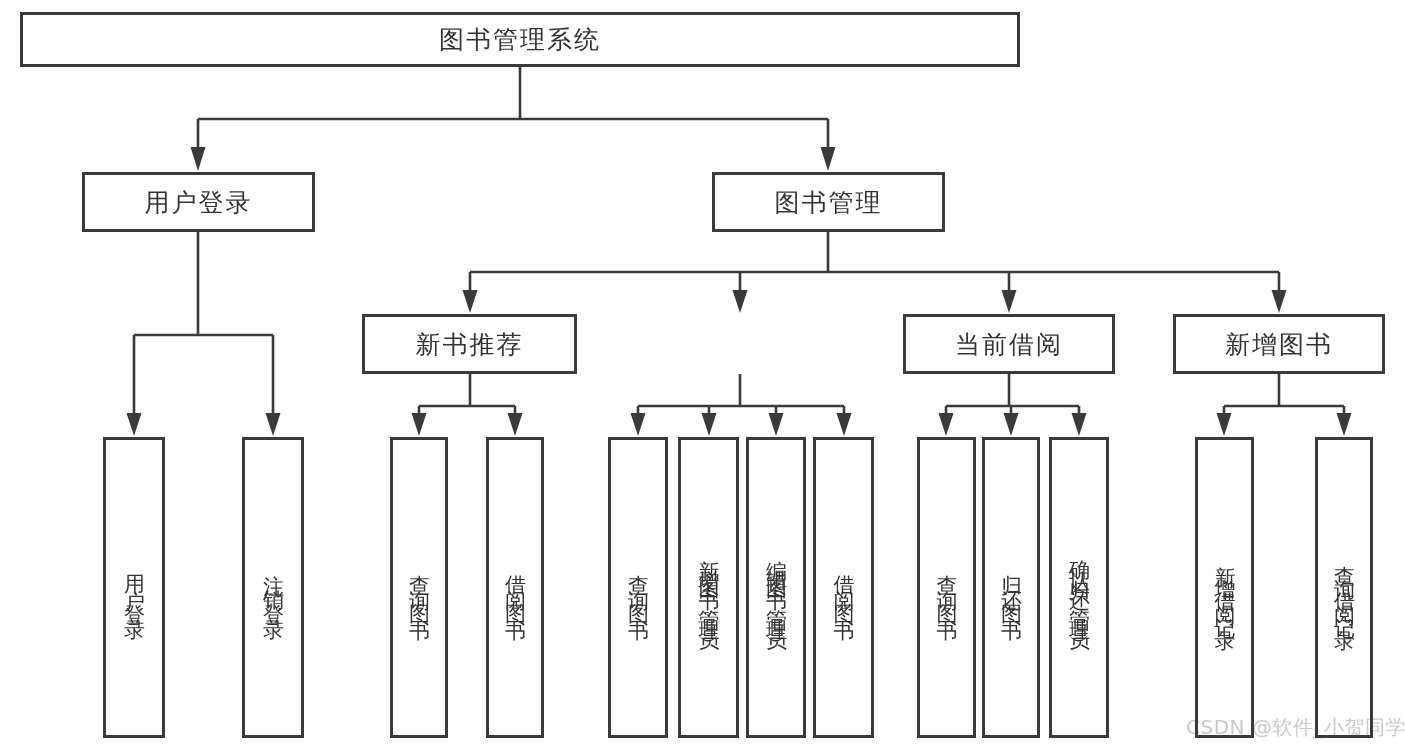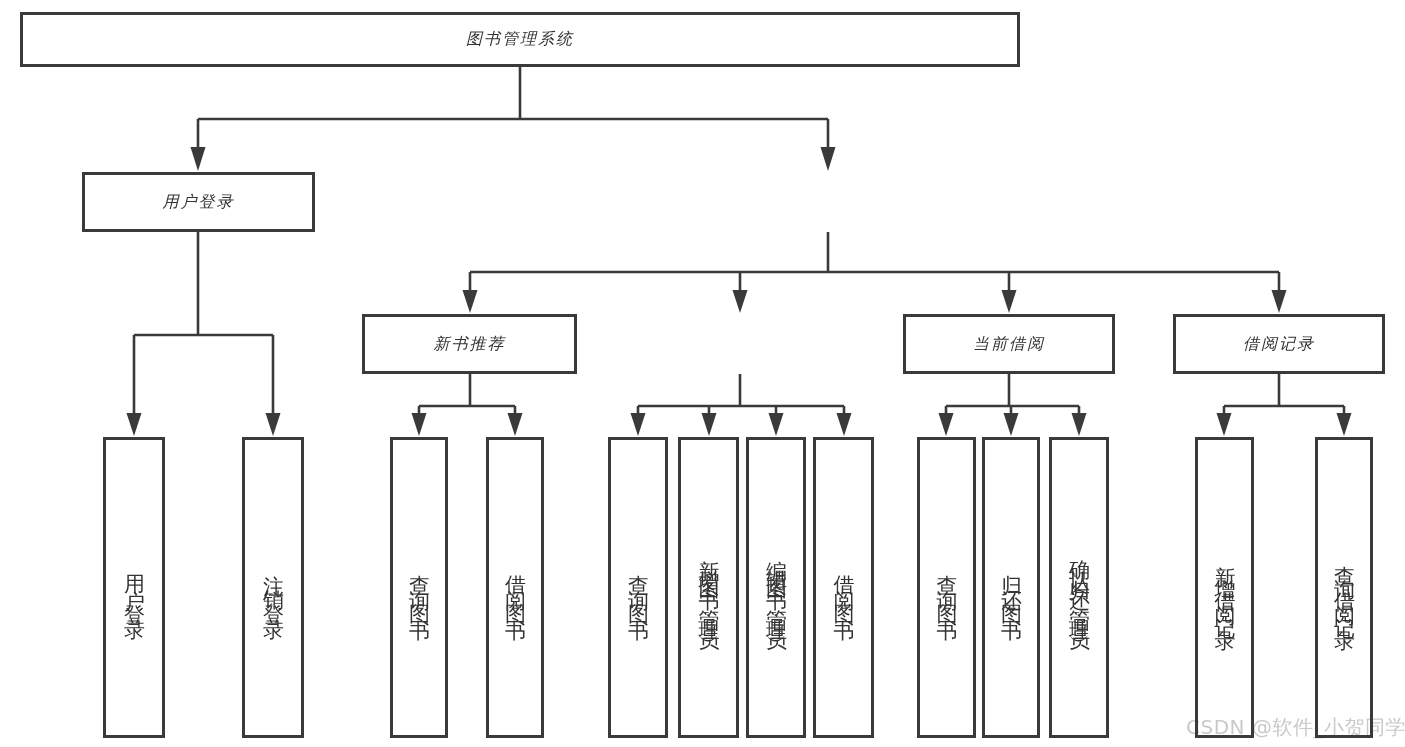--- a/index.html
+++ b/index.html
@@ -22,24 +22,23 @@
     position:absolute;
     box-sizing:border-box;
     border:3px solid var(--line);
     background:transparent;
     display:flex;
     align-items:center;
     justify-content:center;
     z-index:2;
   }
   .hlabel{
-    font-size:16px;
+    font-size:25px;
     letter-spacing:2px;
     white-space:nowrap;
-    font-style:italic;
   }
   .leaf{top:437px;height:301px;}
   .v{
     writing-mode:vertical-rl;
     text-orientation:mixed;
     font-size:21px;
     letter-spacing:15px;
     line-height:1;
     white-space:nowrap;
   }
@@ -111,29 +110,32 @@
     </g>
   </svg>
 
   <div class="box" style="left:20px;top:12px;width:1000px;height:55px;">
     <span class="hlabel">图书管理系统</span>
   </div>
 
   <div class="box" style="left:82px;top:172px;width:233px;height:60px;">
     <span class="hlabel">用户登录</span>
   </div>
+  <div class="box" style="left:712px;top:172px;width:233px;height:60px;">
+    <span class="hlabel">图书管理</span>
+  </div>
 
   <div class="box" style="left:362px;top:314px;width:215px;height:60px;">
     <span class="hlabel">新书推荐</span>
   </div>
   <div class="box" style="left:903px;top:314px;width:212px;height:60px;text-align:right;">
     <span class="hlabel">当前借阅</span>
   </div>
   <div class="box" style="left:1173px;top:314px;width:212px;height:60px;">
-    <span class="hlabel">借阅记录</span>
+    <span class="hlabel">新增图书</span>
   </div>
 
   <div class="box leaf" style="left:103px;width:62px;">
     <span class="v">用户登录</span>
   </div>
   <div class="box leaf" style="left:242px;width:62px;">
     <span class="v">注销登录</span>
   </div>
 
   <div class="box leaf" style="left:390px;width:58px;">

